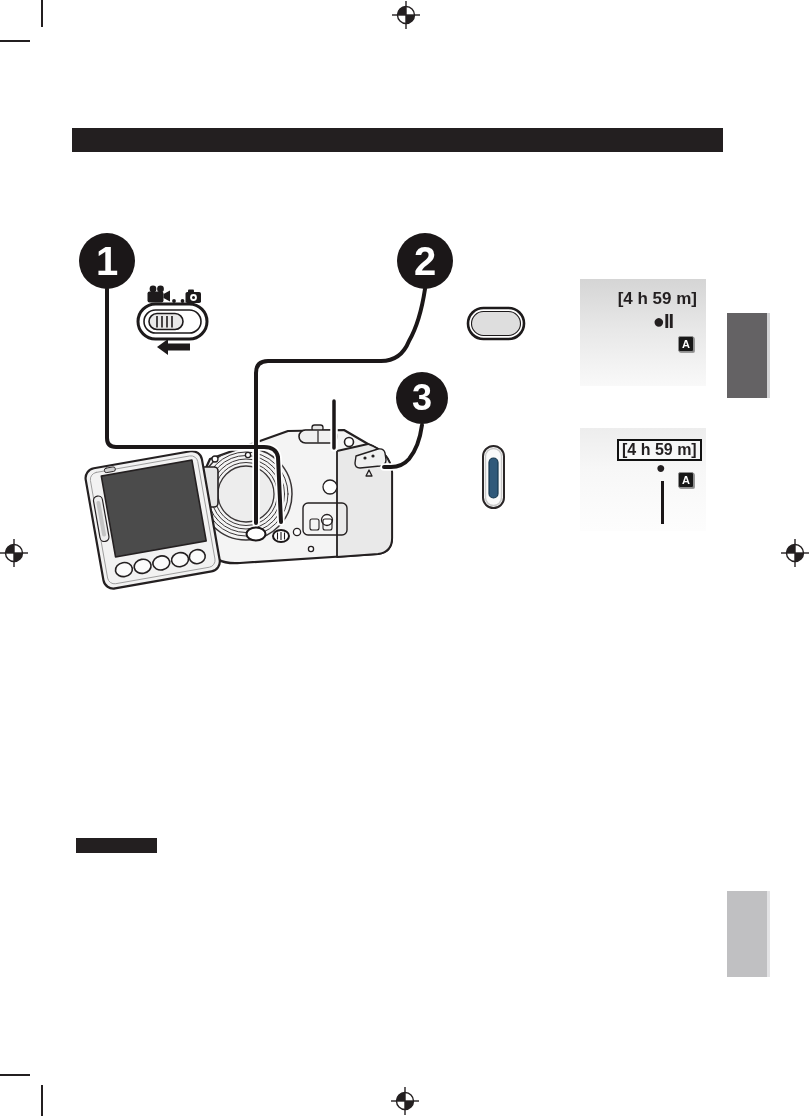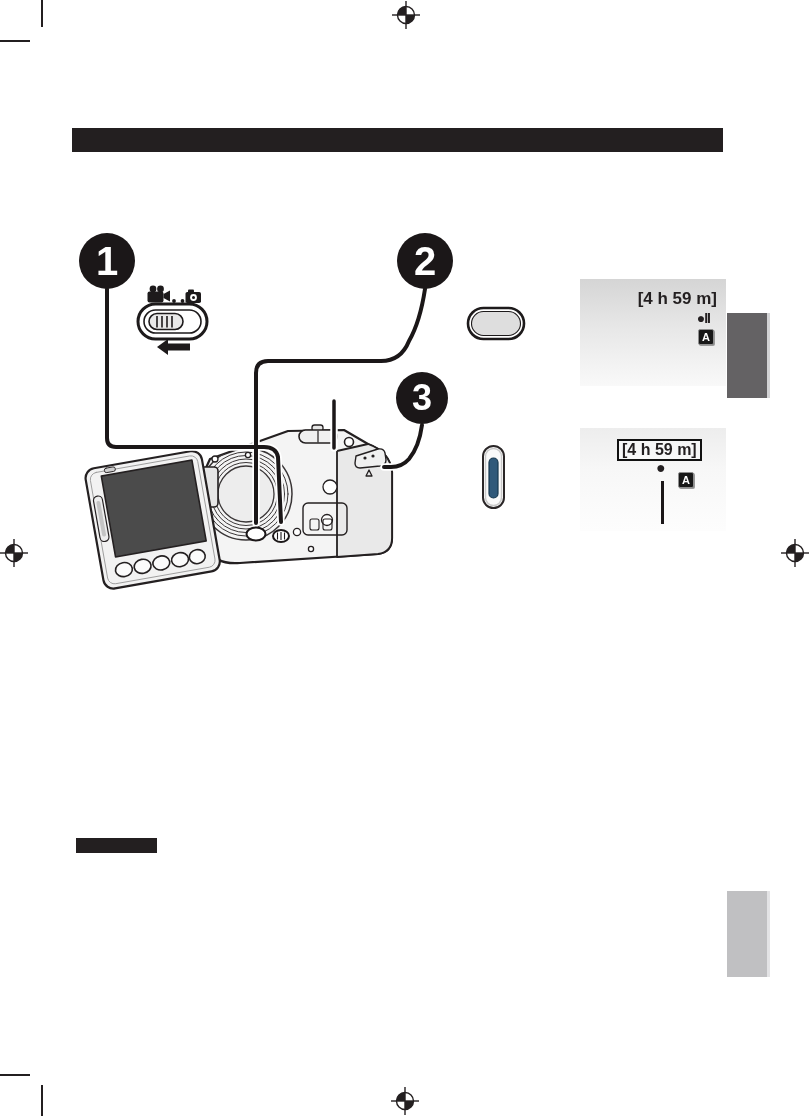--- a/index.html
+++ b/index.html
@@ -15,26 +15,26 @@
   .header-bar{left:72px;top:128px;width:651px;height:24px;background:#231f20;}
   
   .step-circle{
     background:#1b1718;border-radius:50%;color:#ffffff;text-align:center;
     font-weight:bold;
   }
   .step-1{left:79px;top:233px;width:56px;height:56px;font-size:40px;line-height:56px;}
   .step-2{left:397px;top:233px;width:56px;height:56px;font-size:40px;line-height:56px;}
   .step-3{left:396px;top:372px;width:52px;height:52px;font-size:36px;line-height:52px;}
   
-  .screen{width:146px;overflow:hidden;}
+  .screen{width:126px;overflow:hidden;}
   .screen-1{left:580px;top:279px;height:107px;background:linear-gradient(180deg,#d5d5d5 0%,#e7e7e7 45%,#f9f9f9 100%);text-align:right;}
   .screen-2{left:580px;top:428px;height:103px;background:linear-gradient(180deg,#ededed 0%,#f7f7f7 40%,#fdfdfd 100%);}
   .time-text{font-weight:bold;font-size:17px;letter-spacing:0px;white-space:nowrap;}
   .screen-1 .time-text{padding:10px 9px 0 0;}
-  .standby-ic{font-weight:bold;font-size:14px;padding:1px 16px 0 0;letter-spacing:-1px;}
+  .standby-ic{font-weight:bold;font-size:20px;padding:1px 33px 0 0;letter-spacing:-1px;}
   .mode-badge{
     display:inline-block;width:14px;height:14px;background:#181818;color:#ffffff;
     font-size:11px;font-weight:bold;line-height:14px;text-align:center;
     border:1px solid #8f8f8f;box-shadow:1px 1px 0 #9a9a9a;border-radius:2px;
   }
   .screen-1 .mode-badge{margin:3px 12px 0 0;}
   .time-box{
     position:absolute;left:37px;top:11px;border:2px solid #111111;
     padding:0 3px;font-weight:bold;font-size:16px;white-space:nowrap;background:rgba(255,255,255,.35);
   }

